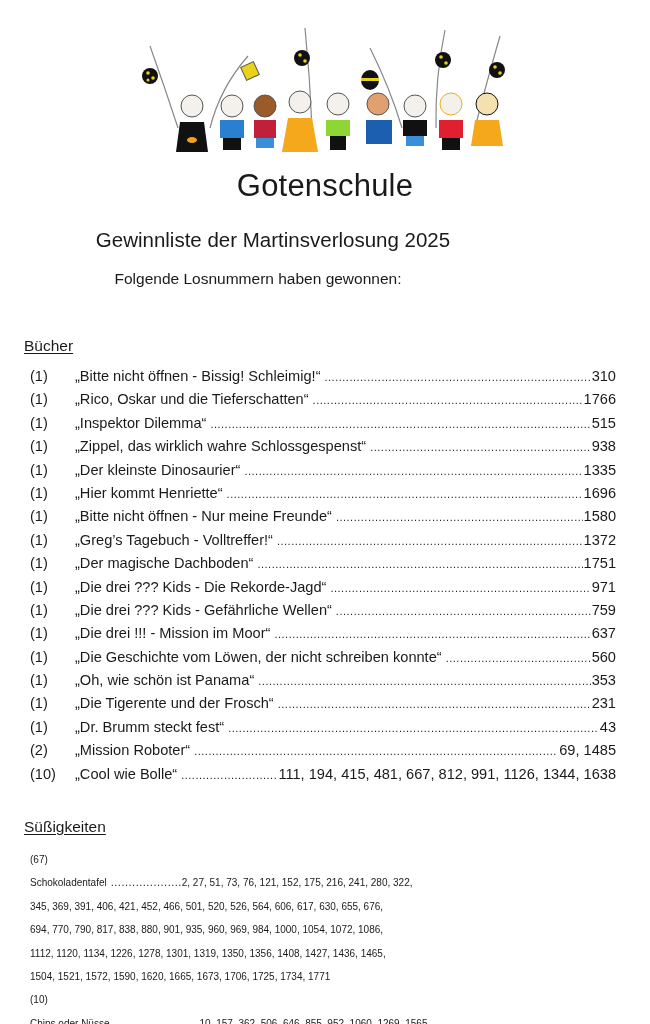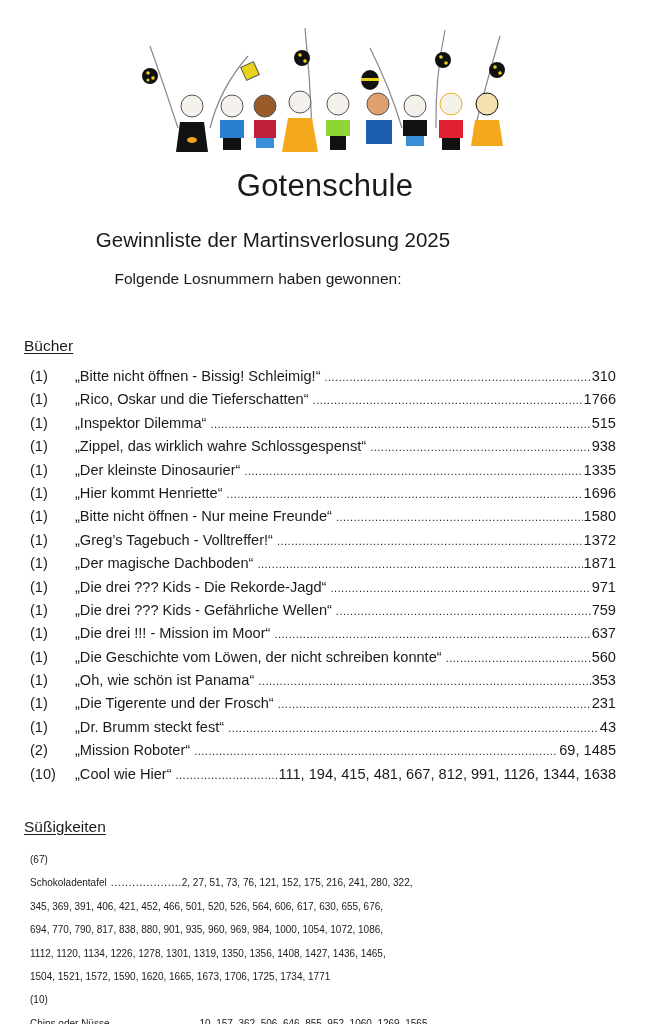--- a/index.html
+++ b/index.html
@@ -146,21 +146,21 @@
     <li class="row">
       <span class="qty">(1)</span>
       <span class="name">„Greg’s Tagebuch - Volltreffer!“</span>
       <span class="leader"></span>
       <span class="nums">1372</span>
     </li>
     <li class="row">
       <span class="qty">(1)</span>
       <span class="name">„Der magische Dachboden“</span>
       <span class="leader"></span>
-      <span class="nums">1871</span>
+      <span class="nums">1751</span>
     </li>
     <li class="row">
       <span class="qty">(1)</span>
       <span class="name">„Die drei ??? Kids - Die Rekorde-Jagd“</span>
       <span class="leader"></span>
       <span class="nums">971</span>
     </li>
     <li class="row">
       <span class="qty">(1)</span>
       <span class="name">„Die drei ??? Kids - Gefährliche Wellen“</span>
@@ -198,21 +198,21 @@
       <span class="nums">43</span>
     </li>
     <li class="row">
       <span class="qty">(2)</span>
       <span class="name">„Mission Roboter“</span>
       <span class="leader"></span>
       <span class="nums">69, 1485</span>
     </li>
     <li class="row">
       <span class="qty">(10)</span>
-      <span class="name">„Cool wie Hier“</span>
+      <span class="name">„Cool wie Bolle“</span>
       <span class="leader"></span>
       <span class="nums">111, 194, 415, 481, 667, 812, 991, 1126, 1344, 1638</span>
     </li>
   </ul>
 
 <div class="section-heading" style="top:818px;">Süßigkeiten</div>
 <div class="list multi" id="sweets-list" style="top:848px;">
     <div class="row-wrap">
       <span class="qty">(67)</span>
       <div class="body">

